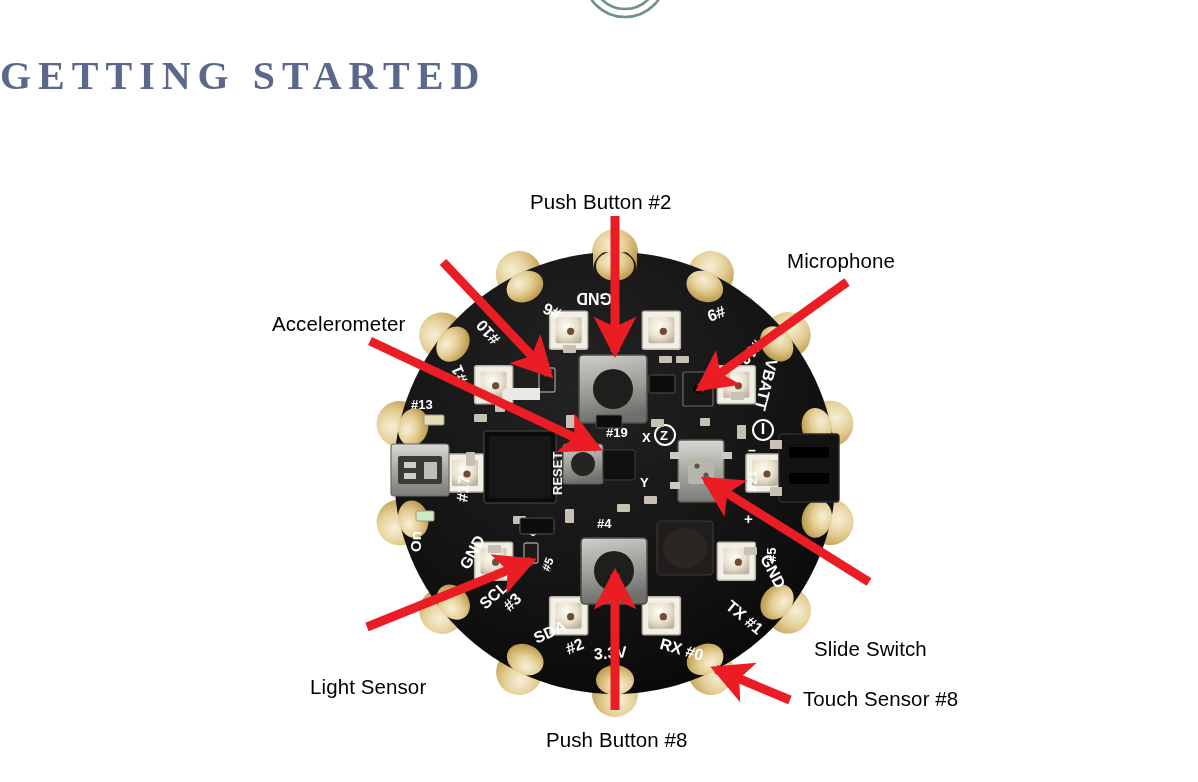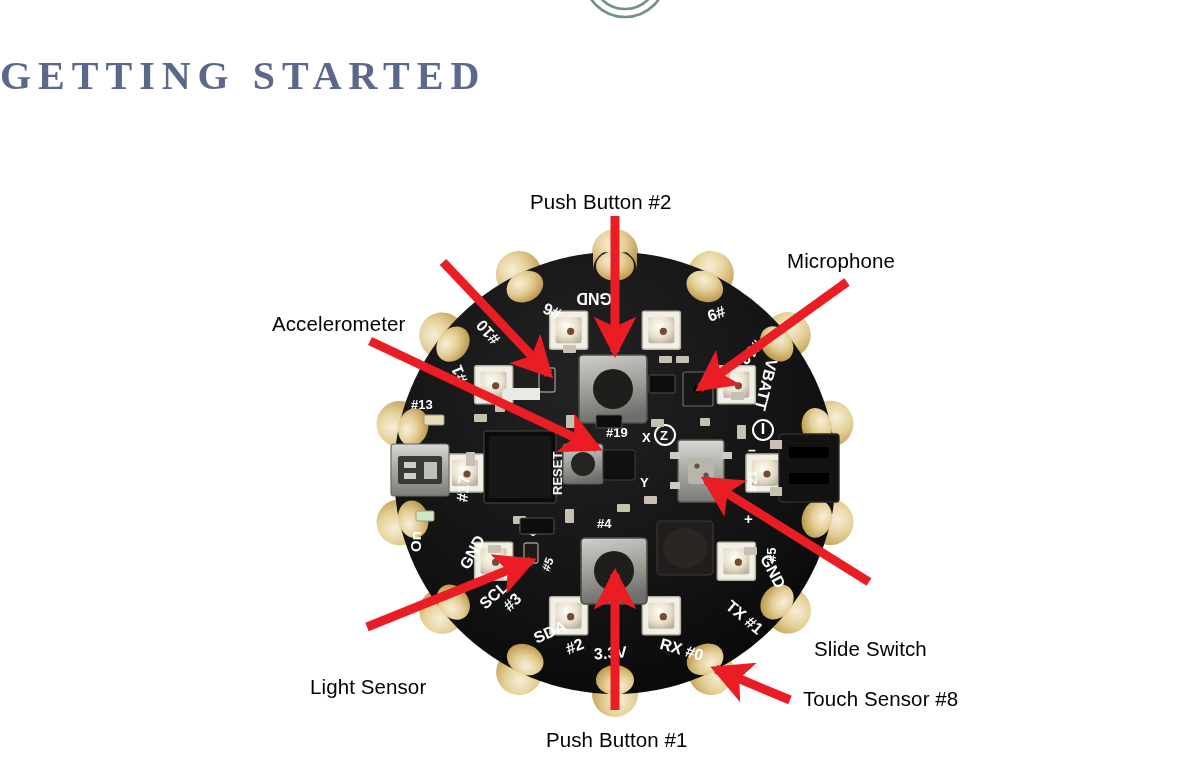--- a/index.html
+++ b/index.html
@@ -421,15 +421,15 @@
   <div class="callout-label" style="left:272px; top:314px;">Accelerometer</div>
 
   <div class="callout-label" style="left:787px; top:251px;text-align:right;">Microphone</div>
 
   <div class="callout-label" style="left:814px; top:599px;margin-top:40px;">Slide Switch</div>
 
   <div class="callout-label" style="left:803px; top:689px;">Touch Sensor #8</div>
 
   <div class="callout-label" style="left:310px; top:663px;margin-top:14px;">Light Sensor</div>
 
-  <div class="callout-label" style="left:546px; top:730px;">Push Button #1</div>
+  <div class="callout-label" style="left:546px; top:730px;">Push Button #8</div>
 
 </div>
 
 </body></html>

